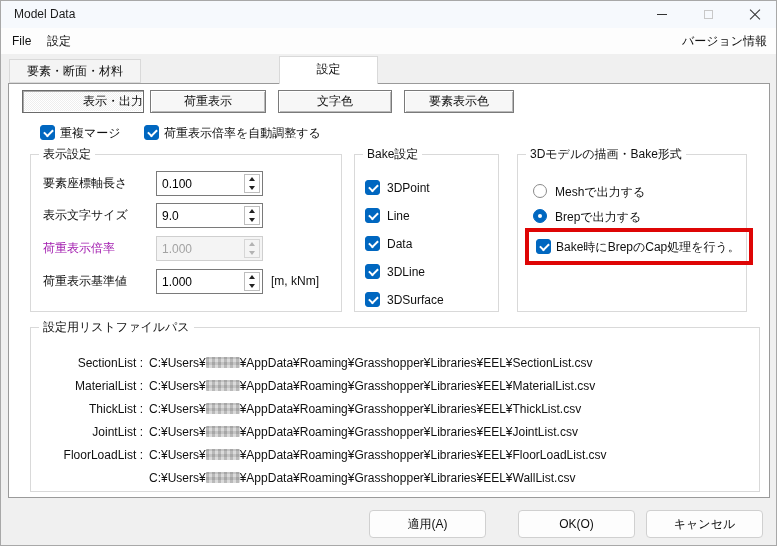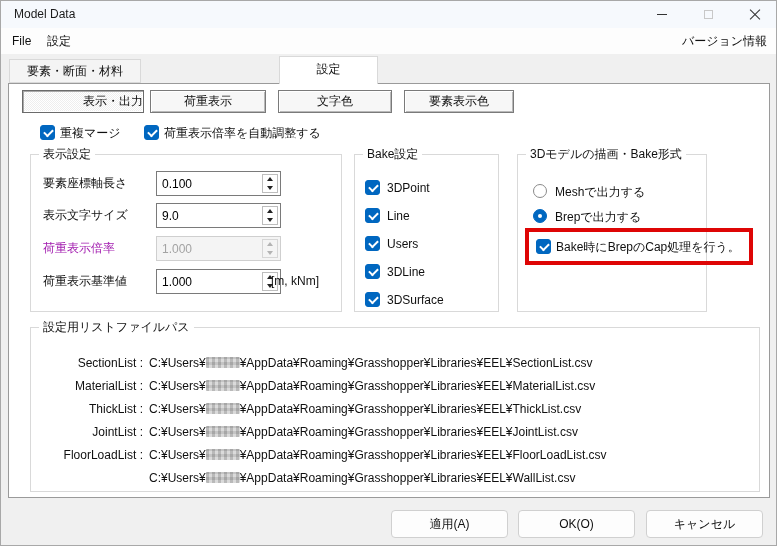--- a/index.html
+++ b/index.html
@@ -57,26 +57,26 @@
                border-left:2px solid #fff; border-bottom:2px solid #fff; transform:rotate(-45deg); }
   .radio { position:absolute; width:14px; height:14px; border-radius:50%; background:#fff; border:1px solid #8a8a8a; }
   .radio.sel { background:#0067C0; border-color:#0067C0; }
   .radio.sel::after { content:""; position:absolute; left:4px; top:4px; width:4px; height:4px; border-radius:50%; background:#fff; }
   .wlabel { position:absolute; line-height:16px; color:#101010; white-space:nowrap; }
   
   .group { position:absolute; border:1px solid #d9d9d9; background:#fff; }
   .group-title { position:absolute; top:-8px; left:8px; background:#fff; padding:0 4px; color:#101010; line-height:14px; }
   .g-display { left:21px;  top:70px;  width:312px; height:158px; }
   .g-bake    { left:345px; top:70px;  width:145px; height:158px; }
-  .g-model   { left:508px; top:70px;  width:190px; height:158px; }
+  .g-model   { left:508px; top:70px;  width:230px; height:158px; }
   .g-paths   { left:21px;  top:243px; width:730px; height:165px; }
   
   .drow-label { position:absolute; left:12px; width:112px; line-height:25px; color:#101010; white-space:nowrap; }
   .drow-label.dis { color:#a21caf; }
-  .field { position:absolute; left:125px; width:125px; height:25px; border:1px solid #7a7a7a; background:#fff; }
+  .field { position:absolute; left:125px; width:107px; height:25px; border:1px solid #7a7a7a; background:#fff; }
   .field input { position:absolute; left:0; top:0; width:84px; height:23px; border:none; outline:none; background:transparent;
                  font:12px "Liberation Sans","DejaVu Sans",sans-serif; padding-left:5px; color:#000; }
   .field.dis { border-color:#cfcfcf; background:#f4f4f4; }
   .field.dis input { color:#a3a3a3; }
   .spin { position:absolute; right:2px; top:2px; width:16px; height:19px; border:1px solid #bdbdbd; background:#fff;
           display:flex; flex-direction:column; }
   .field.dis .spin { border-color:#d6d6d6; background:#f4f4f4; }
   .spin-btn { flex:1; display:flex; align-items:center; justify-content:center; }
   .tri-up { width:0; height:0; border-left:3px solid transparent; border-right:3px solid transparent; border-bottom:4px solid #222; }
   .tri-down { width:0; height:0; border-left:3px solid transparent; border-right:3px solid transparent; border-top:4px solid #222; }
@@ -89,21 +89,21 @@
   .prow { position:absolute; left:0; width:100%; height:16px; }
   .plabel { position:absolute; left:0; width:112px; text-align:right; line-height:16px; color:#101010; white-space:nowrap; }
   .ppath { position:absolute; left:118px; line-height:16px; color:#101010; white-space:nowrap; }
   .mask { display:inline-block; width:34px; height:11px; vertical-align:-1px; border-radius:1px;
           background: repeating-linear-gradient(90deg,#c9c9c9 0 3px,#ededed 3px 6px),
                       repeating-linear-gradient(0deg,rgba(230,230,230,.8) 0 3px, rgba(200,200,200,.8) 3px 6px);
           background-blend-mode: multiply; filter:blur(0.7px); }
   
   .footbtn { position:absolute; top:509px; width:117px; height:28px; background:#fdfdfd; border:1px solid #d0d0d0;
              border-radius:4px; text-align:center; line-height:26px; color:#101010; }
-  .fb1 { left:390px; } .fb2 { left:517px; } .fb3 { left:645px; }
+  .fb1 { left:368px; } .fb2 { left:517px; } .fb3 { left:645px; }
 </style>
 </head>
 <body>
 
 <div class="window">
 
   <div class="titlebar">
     <span class="title-text">Model Data</span>
     <div class="win-btn btn-min">
         <span class="glyph-min"></span>
@@ -194,21 +194,21 @@
       <span class="unit" style="top:114px;">[m, kNm]</span>
     </div>
 
     <div class="group g-bake">
       <span class="group-title">Bake設定</span>
       <span class="cb" style="left:10px; top:25px;"></span>
       <span class="wlabel" style="left:32px; top:25px;">3DPoint</span>
       <span class="cb" style="left:10px; top:53px;"></span>
       <span class="wlabel" style="left:32px; top:53px;">Line</span>
       <span class="cb" style="left:10px; top:81px;"></span>
-      <span class="wlabel" style="left:32px; top:81px;">Users</span>
+      <span class="wlabel" style="left:32px; top:81px;">Data</span>
       <span class="cb" style="left:10px; top:109px;"></span>
       <span class="wlabel" style="left:32px; top:109px;">3DLine</span>
       <span class="cb" style="left:10px; top:137px;"></span>
       <span class="wlabel" style="left:32px; top:137px;">3DSurface</span>
     </div>
 
     <div class="group g-model">
       <span class="group-title">3Dモデルの描画・Bake形式</span>
       <span class="radio" style="left:15px; top:29px;"></span>
       <span class="wlabel" style="left:37px; top:29px;">Meshで出力する</span>

